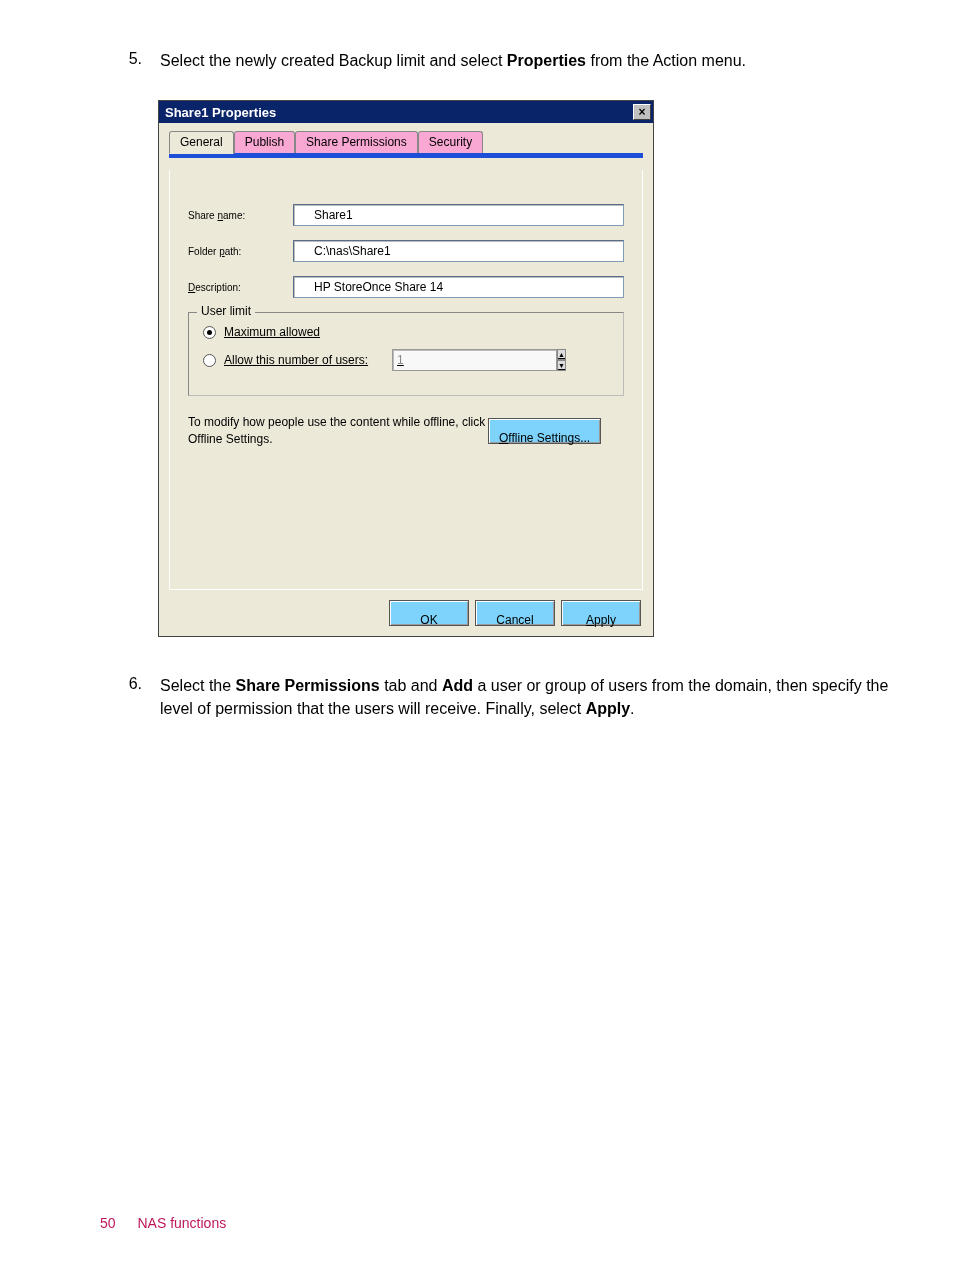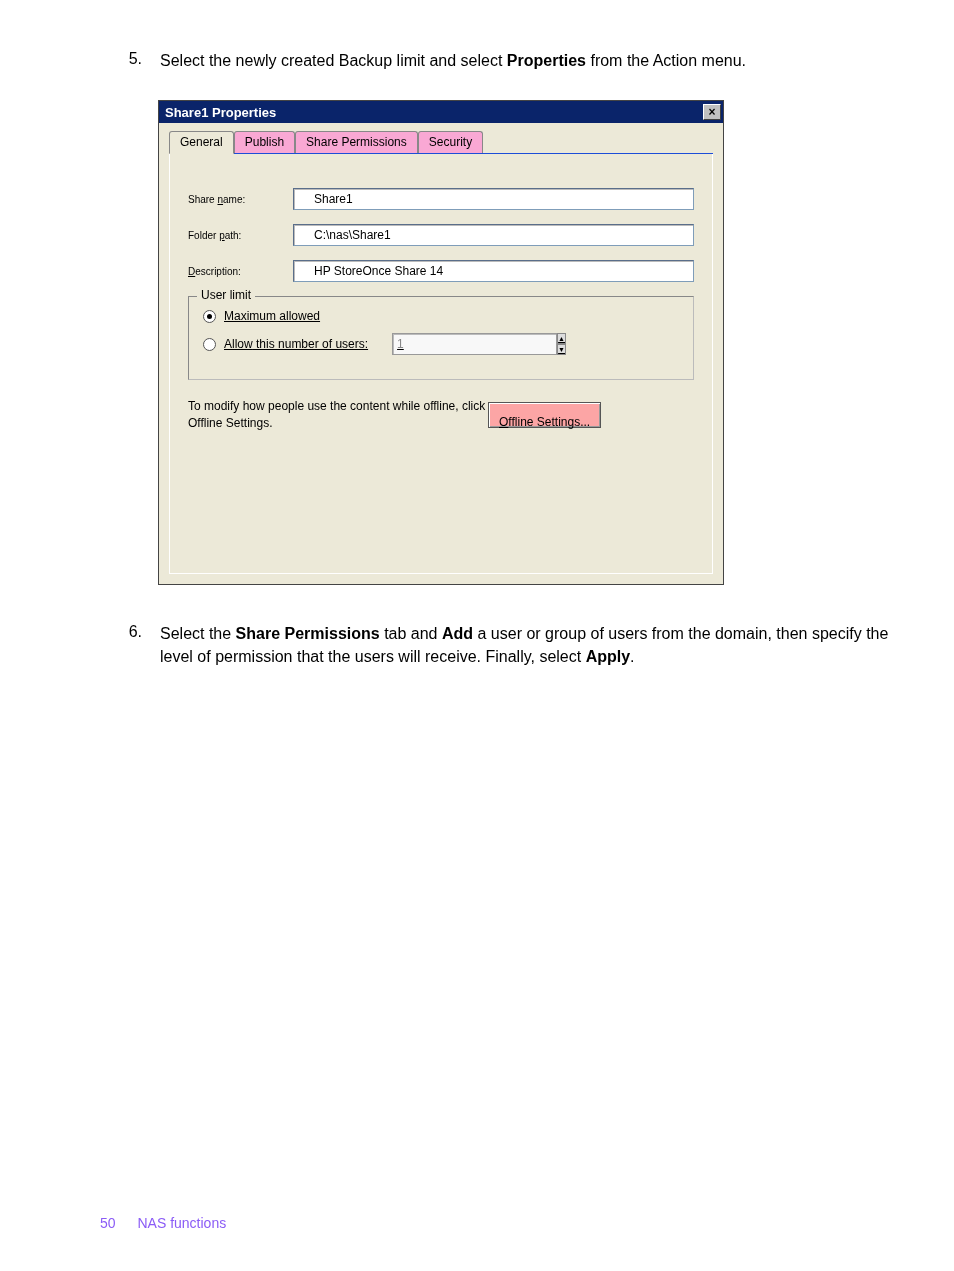--- a/index.html
+++ b/index.html
@@ -30,21 +30,21 @@
   }
   .instruction-text b { font-weight: 700; }
 
   
   .dialog-wrap {
     margin-left: 58px;
     margin-top: 28px;
     margin-bottom: 38px;
   }
   .dialog {
-    width: 566px;
+    width: 496px;
     border: 1px solid #444;
     background: #ece9d8;
     font-family: Tahoma, Arial, sans-serif;
     font-size: 12px;
     color: #000;
     font-weight: 400;
   }
   .titlebar {
     background: #0a246a;
     color: #fff;
@@ -71,22 +71,22 @@
     line-height: 1;
     font-family: Arial, sans-serif;
     font-weight: 700;
   }
   .dialog-body {
     padding: 8px 10px 10px 10px;
     background: #ece9d8;
   }
   .tabs {
     display: flex;
-    border-bottom: 1px solid #1d4ed8;
-    margin-bottom: 0;
+    border-bottom: 5px solid #1d4ed8;
+    margin-bottom: 12px;
   }
   .tab {
     padding: 3px 10px 3px 10px;
     border: 1px solid #888;
     border-bottom: none;
     background: #f9a8d4;
     position: relative;
     margin-right: 0;
     font-size: 12px;
     border-radius: 3px 3px 0 0;
@@ -210,41 +210,41 @@
   }
   .offline-text {
     font-size: 12px;
     line-height: 1.4;
     max-width: 300px;
   }
   .btn {
     min-width: 80px;
     height: 24px;
     border: 1px solid #555;
-    background: #fca5a5;
+    background: #7dd3fc;
     font-family: Tahoma, Arial, sans-serif;
     font-size: 12px;
     padding: 12px 10px;
     box-shadow: 1px 1px 0 #fff inset, -1px -1px 0 #999 inset;
   }
   .btn .ul { text-decoration: underline; }
   .dialog-footer {
     display: flex;
     justify-content: flex-end;
     gap: 6px;
     padding-top: 10px;
     padding-right: 2px;
   }
 
   .page-footer {
     position: absolute;
     bottom: 40px;
     left: 100px;
     font-size: 14px;
-    color: #8b5cf6;
+    color: #be185d;
     font-weight: 300;
   }
   .page-footer .pn { margin-right: 18px; }
 </style>
 </head>
 <body>
 
 <div class="instruction-row">
   <div class="instruction-num">5.</div>
   <div class="instruction-text">
@@ -309,20 +309,27 @@
 
         <div class="offline-row">
           <div class="offline-text">To modify how people use the content while offline, click Offline Settings.</div>
           <button class="btn">
             <span class="ul">O</span><span>ffline Settings...</span>
           </button>
         </div>
 
       </div>
 
+      <div class="dialog-footer">
+        <button class="btn">OK</button>
+        <button class="btn">Cancel</button>
+        <button class="btn">
+          <span class="ul">A</span><span>pply</span>
+        </button>
+      </div>
     </div>
   </div>
 </div>
 
 <div class="instruction-row">
   <div class="instruction-num">6.</div>
   <div class="instruction-text">
     <span>Select the </span><b>Share Permissions</b><span> tab and </span><b>Add</b><span> a user or group of users from the domain, then specify the level of permission that the users will receive. Finally, select </span><b>Apply</b><span>.</span>
   </div>
 </div>

